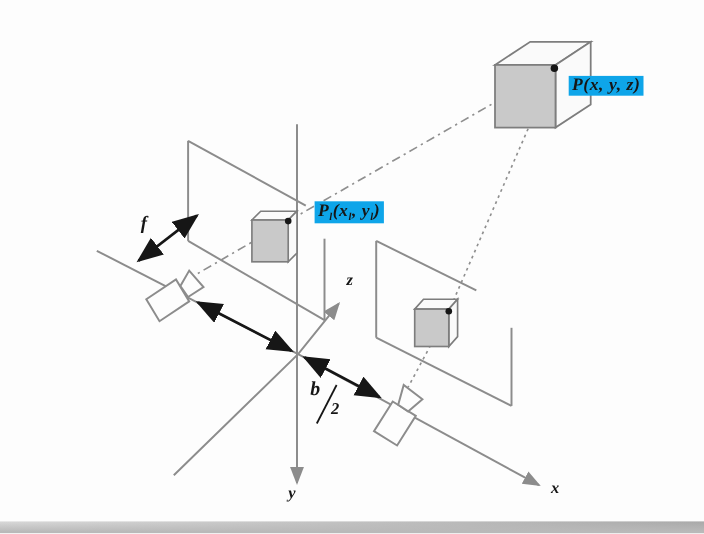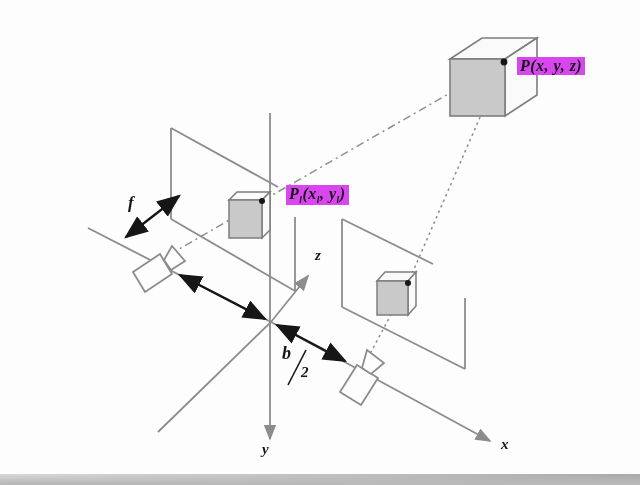--- a/index.html
+++ b/index.html
@@ -7,24 +7,24 @@
     position:relative; width:640px; height:485px;
     background:#fdfdfd; overflow:hidden;
     font-family:"Liberation Serif","DejaVu Serif",serif;
   }
   .diagram-svg { position:absolute; left:0; top:0; }
   .lab {
     position:absolute; color:#161616; font-weight:bold; font-style:italic;
     font-size:16px; line-height:1.15; white-space:nowrap; letter-spacing:0.5px;
   }
   .lab sub { font-size:0.6em; font-style:italic; }
-  .boxed { background:#d946ef; padding:0 3px; }
+  .boxed { background:#0ea5e9; padding:0 3px;margin-top:12px; }
   .lab-f    { left:128px; top:193px; font-size:17px; }
   .lab-p    { left:517px; top:57px;  }
-  .lab-pl   { left:286px; top:185px; }
+  .lab-pl   { left:286px; top:171px; }
   .lab-pr   { left:426px; top:263px; }
   .lab-b    { left:282px; top:343px; font-size:18px; }
   .lab-2    { left:301px; top:364px; font-size:15px; }
   .lab-z    { left:315px; top:247px; font-size:15px; }
   .lab-y    { left:262px; top:441px; font-size:15px; }
   .lab-x    { left:501px; top:436px; font-size:15px; }
   .photo-edge-bottom {
     position:absolute; left:0; right:0; bottom:0; height:11px;
     background:linear-gradient(to bottom, rgba(170,170,170,0), #b9b9b9 85%),
                linear-gradient(to right, #d9d9d9, #a9a9a9);

